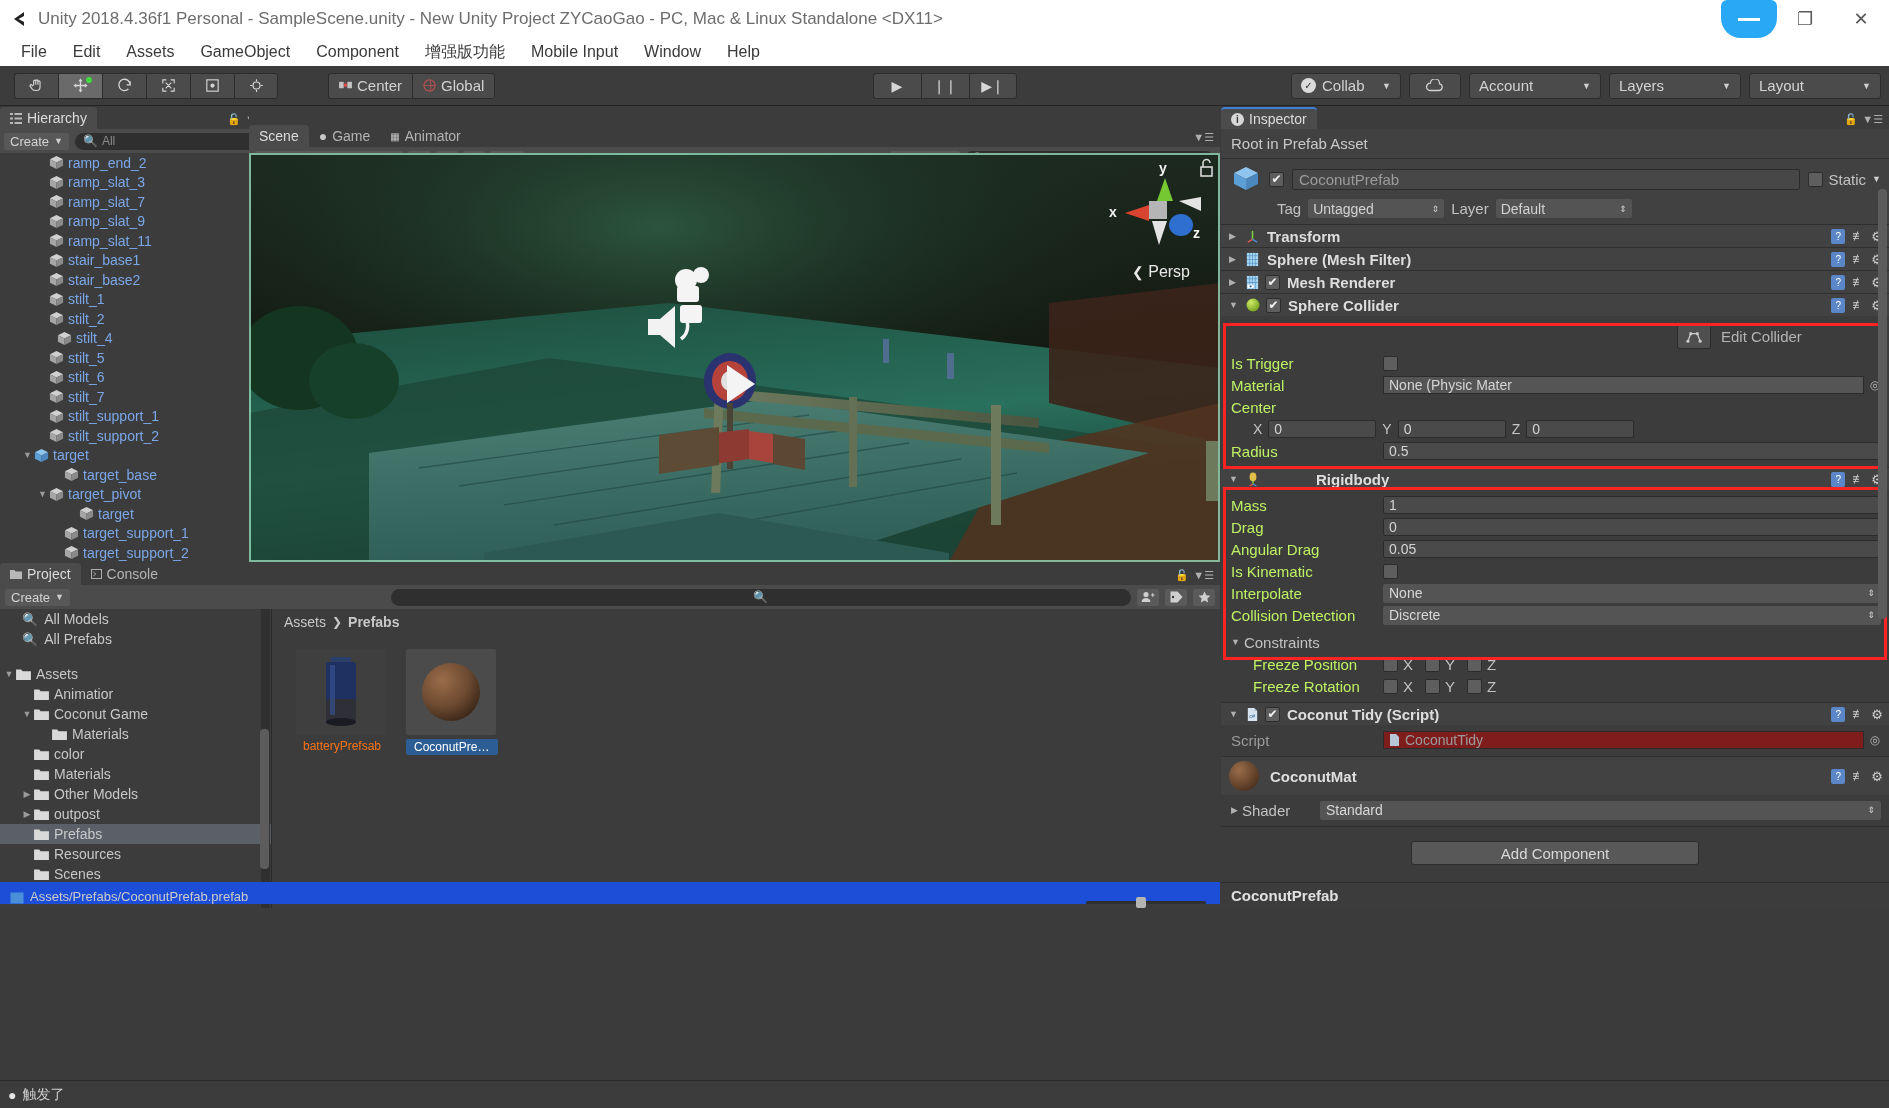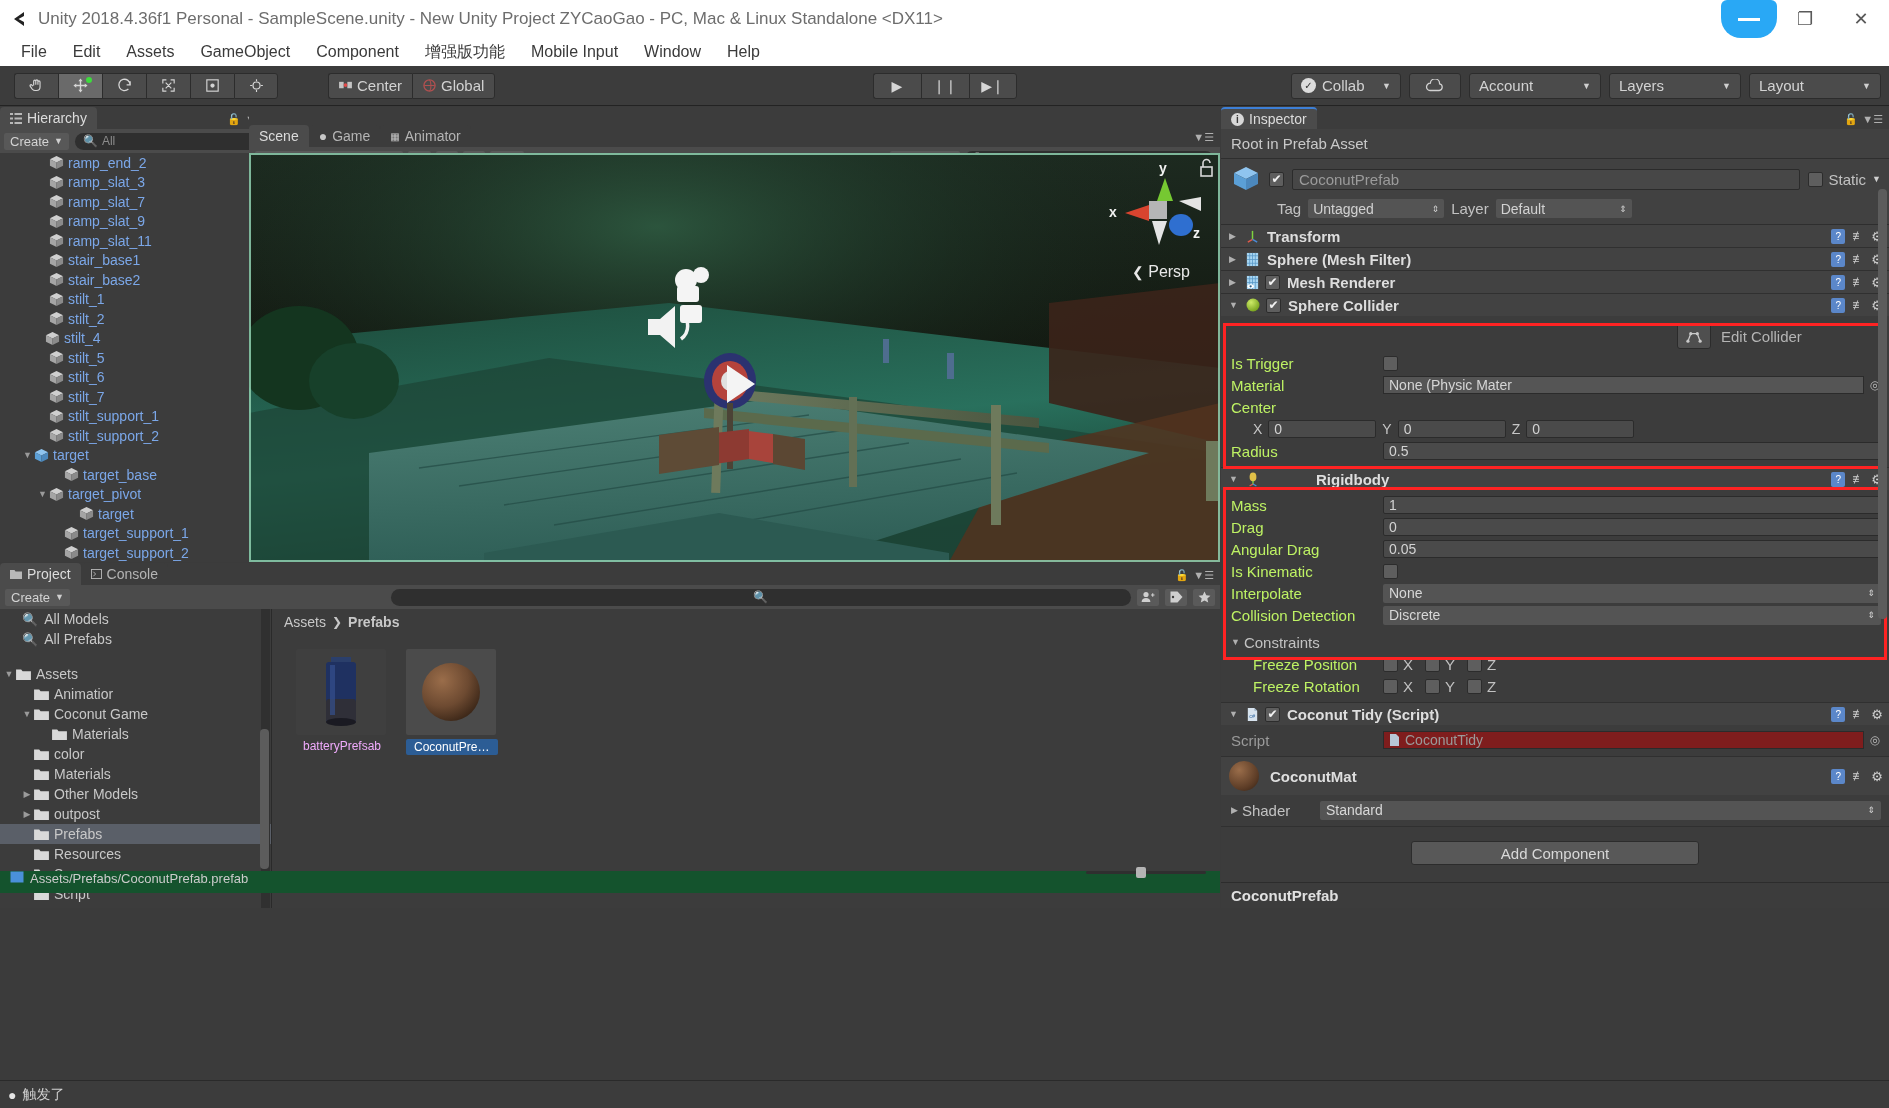--- a/index.html
+++ b/index.html
@@ -118,25 +118,25 @@
   .prow { height: 20px; display: flex; align-items: center; font-size: 14px; color: #c8c8c8; white-space: nowrap; }
   .prow.sel { background: #5a5f68; }
   .prow .arrow { width: 14px; text-align: center; color: #9a9a9a; font-size: 9px; }
   .folder { width: 15px; height: 13px; margin-right: 5px; flex:none; }
   .proj-right { flex: 1; background: #3c3c3c; position: relative; }
   .breadcrumb { height: 26px; display: flex; align-items: center; gap: 6px; padding-left: 12px;
                 font-size: 14px; color: #c8c8c8; }
   .assets-grid { display: flex; gap: 18px; padding: 14px 0 0 24px; }
   .asset { width: 92px; }
   .asset-thumb { width: 90px; height: 86px; border-radius: 2px; display:flex; align-items:center; justify-content:center; }
-  .asset-label { margin-top: 4px; font-size: 12px; color: #f0abfc; text-align: center; white-space: nowrap;
+  .asset-label { margin-top: 4px; font-size: 12px; color: #f97316; text-align: center; white-space: nowrap;
                  overflow:hidden; text-overflow: ellipsis;}
   .asset-label.sel { background: #2c5d95; color: #fff; border-radius: 2px; padding: 1px 8px;}
-  .proj-status { position: absolute; left: 0; bottom: 15px; width: 1220px; height: 22px; background: #14532d;
-                 display: flex; align-items: flex-start; padding-left: 10px; gap: 6px; font-size: 13px; color: #cbcbcb; }
+  .proj-status { position: absolute; left: 0; bottom: 4px; width: 1220px; height: 22px; background: #1d4ed8;
+                 display: flex; align-items: flex-end; padding-left: 10px; gap: 6px; font-size: 13px; color: #cbcbcb; }
   .zoomslider { position: absolute; right: 14px; width: 120px; height: 3px; background: #2f2f2f; border-radius: 2px; }
   .zoomknob { position: absolute; left: 50px; top: -4px; width: 10px; height: 11px; background: #b4b4b4; border-radius: 2px;}
 
   
   .inspector { position: absolute; left: 1221px; top: 107px; width: 668px; height: 801px; background: #3c3c3c; }
   .insp-tabs { height: 22px; display:flex; align-items: flex-end; position: relative; }
   .insp-tabs .lockicons { position:absolute; right: 6px; bottom: 3px; display:flex; gap:4px; color:#b0b0b0; font-size:11px;}
   .insp-body { height: 779px; overflow: hidden; position: relative; }
   .prefab-bar { height: 30px; background: #414141; display:flex; align-items:center; padding-left: 10px;
                 font-size: 15px; color: #c9c9c9; border-bottom: 1px solid #2e2e2e;}
@@ -417,21 +417,21 @@
         </div>
         <div class="trow" style="padding-left: 36px;">
           <span class="arrow"></span>
           <svg class="cube" viewBox="0 0 16 16">
             <path d="M8 1 L15 4.5 L8 8 L1 4.5 Z" fill="#cfcfcf"></path>
             <path d="M1 4.5 L8 8 L8 15 L1 11.5 Z" fill="#a5a5a5"></path>
             <path d="M15 4.5 L8 8 L8 15 L15 11.5 Z" fill="#8a8a8a"></path>
           </svg>
           <span>stilt_2</span>
         </div>
-        <div class="trow" style="padding-left: 32px;">
+        <div class="trow" style="padding-left: 44px;">
           <span class="arrow"></span>
           <svg class="cube" viewBox="0 0 16 16">
             <path d="M8 1 L15 4.5 L8 8 L1 4.5 Z" fill="#cfcfcf"></path>
             <path d="M1 4.5 L8 8 L8 15 L1 11.5 Z" fill="#a5a5a5"></path>
             <path d="M15 4.5 L8 8 L8 15 L15 11.5 Z" fill="#8a8a8a"></path>
           </svg>
           <span>stilt_4</span>
         </div>
         <div class="trow" style="padding-left: 36px;">
           <span class="arrow"></span>

